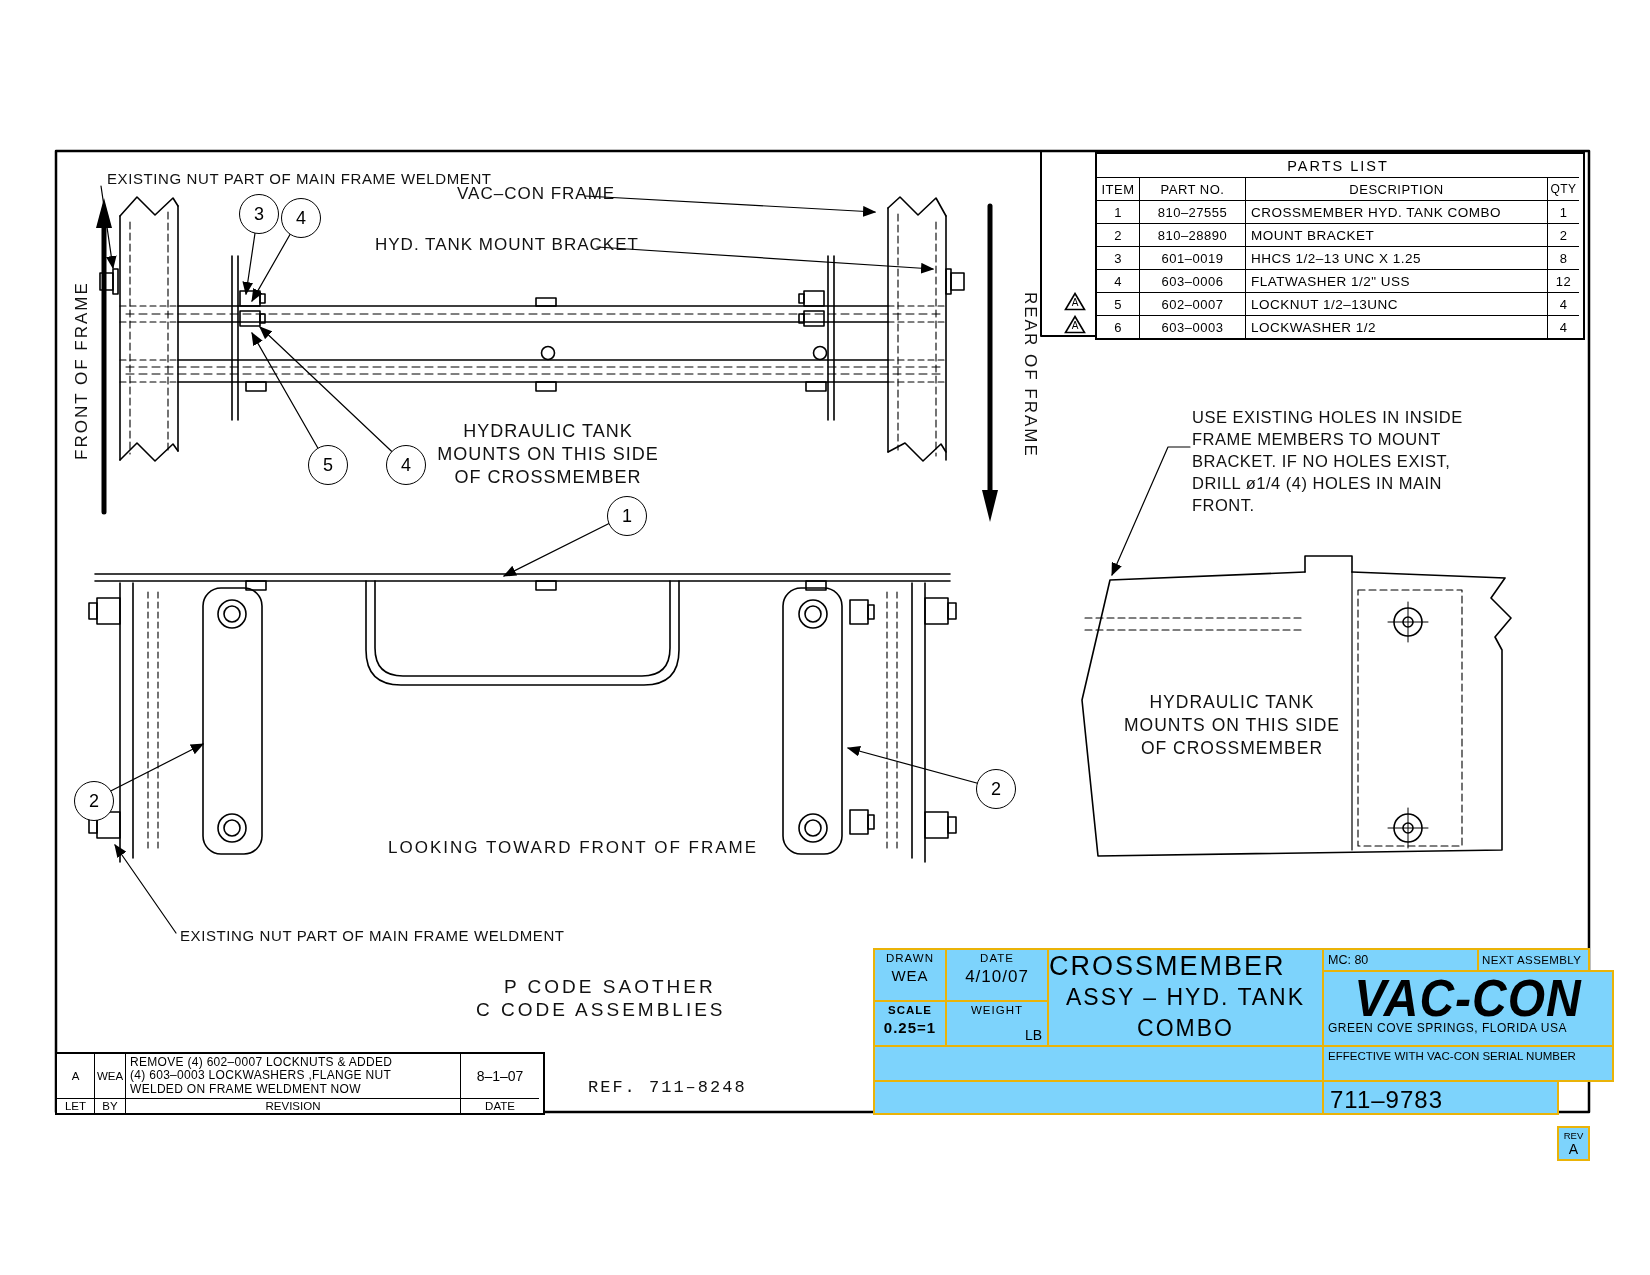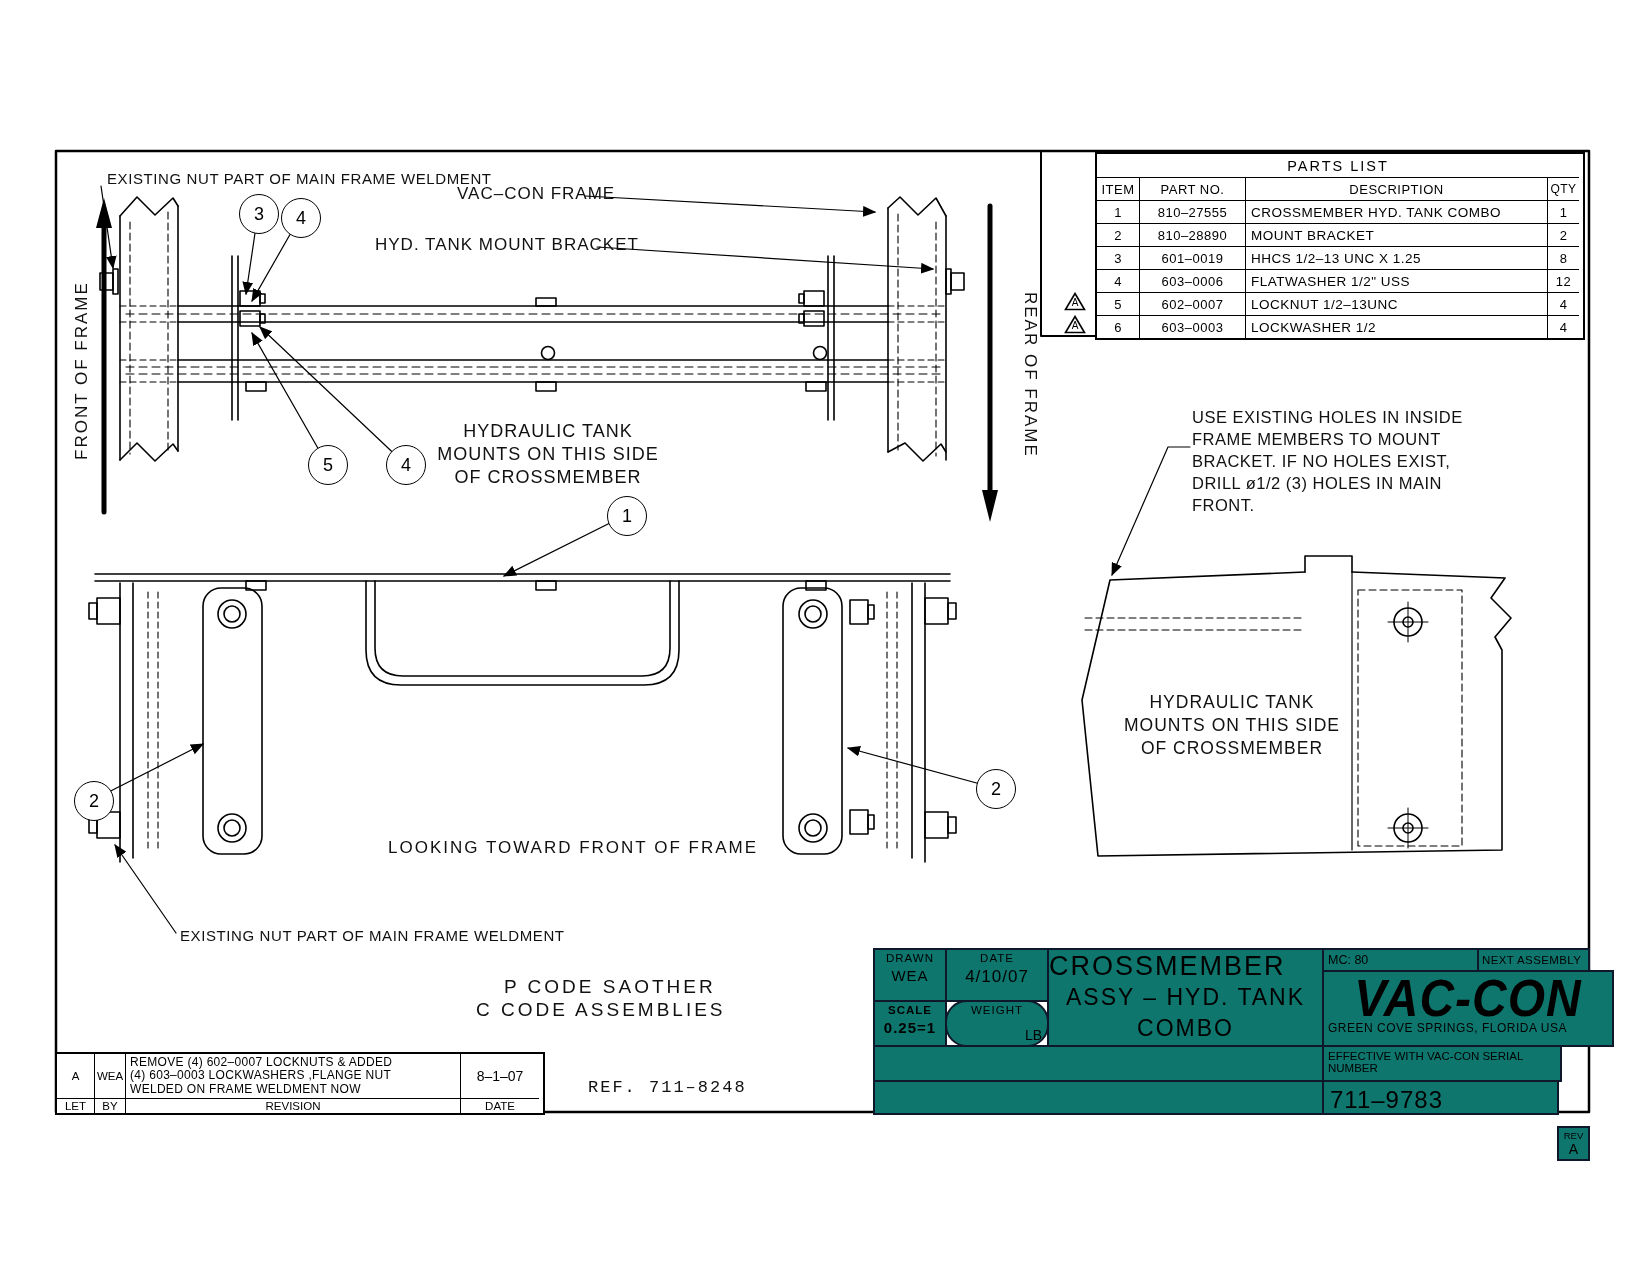--- a/index.html
+++ b/index.html
@@ -25,21 +25,21 @@
   .plist .c{height:23px;font-size:13px;letter-spacing:0.5px;}
   .plist .desc{justify-content:flex-start;padding-left:5px;font-size:13.5px;}
   .plist .ttl{grid-column:1/-1;font-size:14.5px;letter-spacing:2px;}
   .rev{left:55px;top:1052px;width:486px;grid-template-columns:37px 31px 335px 79px;}
   .rev .c{font-size:11.5px;}
   .rev .r1{height:44px;}
   .rev .r2{height:15px;}
   .rev .revtext{flex-direction:column;align-items:flex-start;justify-content:center;padding-left:4px;
                 font-size:12px;line-height:13.5px;letter-spacing:0.3px;}
   
-  .tb{position:absolute;z-index:2;border:2px solid #0f172a;background:#0f766e;box-sizing:border-box;overflow:hidden;}
+  .tb{position:absolute;z-index:2;border:2px solid #eab308;background:#7dd3fc;box-sizing:border-box;overflow:hidden;}
   .tb .lab{display:block;text-align:center;font-size:11.5px;margin-top:2px;letter-spacing:1px;}
   .tb .val{display:block;text-align:center;font-size:15px;margin-top:3px;letter-spacing:1px;}
   .logo{font-weight:800;font-style:italic;font-size:48px;letter-spacing:1px;text-align:center;
         transform:scaleY(1.08);line-height:50px;margin-top:2px;}
 </style>
 </head>
 <body>
 
 <svg class="lines" width="1650" height="1275" viewBox="0 0 1650 1275" fill="none" stroke="#000" stroke-width="1.6" stroke-linecap="round" stroke-linejoin="round">
   <defs>
@@ -181,21 +181,21 @@
 <div class="t" style="left:418px;top:420px;width:260px;text-align:center;font-size:18px;line-height:23px;letter-spacing:1px;">
   <div>HYDRAULIC TANK</div>
   <div>MOUNTS ON THIS SIDE</div>
   <div>OF CROSSMEMBER</div>
 </div>
 
 <div class="t" style="left:1192px;top:406px;width:250px;font-size:16.5px;line-height:22px;letter-spacing:0.5px;">
   <div>USE EXISTING HOLES IN INSIDE</div>
   <div>FRAME MEMBERS TO MOUNT</div>
   <div>BRACKET. IF NO HOLES EXIST,</div>
-  <div>DRILL ø1/2 (3) HOLES IN MAIN</div>
+  <div>DRILL ø1/4 (4) HOLES IN MAIN</div>
   <div>FRONT.</div>
 </div>
 
 <div class="t" style="left:1102px;top:691px;width:260px;text-align:center;font-size:17.5px;line-height:23px;letter-spacing:1px;">
   <div>HYDRAULIC TANK</div>
   <div>MOUNTS ON THIS SIDE</div>
   <div>OF CROSSMEMBER</div>
 </div>
 
 <div class="t" style="left:388px;top:838px;font-size:17px;letter-spacing:2px;">LOOKING TOWARD FRONT OF FRAME</div>
@@ -283,42 +283,42 @@
   <span class="val">WEA</span>
 </div>
 <div class="tb" style="left:945px;top:948px;width:104px;height:54px;">
   <span class="lab">DATE</span>
   <span class="val" style="font-size:17px;">4/10/07</span>
 </div>
 <div class="tb" style="left:873px;top:1000px;width:74px;height:47px;font-weight:bold;">
   <span class="lab">SCALE</span>
   <span class="val">0.25=1</span>
 </div>
-<div class="tb" style="left:945px;top:1000px;width:104px;height:47px;border-radius:22px;">
+<div class="tb" style="left:945px;top:1000px;width:104px;height:47px;">
   <span class="lab">WEIGHT</span>
   <span style="position:absolute;right:5px;bottom:2px;font-size:14px;">LB</span>
 </div>
 <div class="tb" style="left:1047px;top:948px;width:277px;height:99px;display:flex;flex-direction:column;justify-content:center;">
   <div style="text-align:left;font-size:27px;line-height:31px;letter-spacing:2px;">CROSSMEMBER</div>
   <div style="text-align:center;font-size:23px;line-height:31px;letter-spacing:2px;">ASSY – HYD. TANK</div>
   <div style="text-align:center;font-size:23px;line-height:31px;letter-spacing:2px;">COMBO</div>
 </div>
 <div class="tb" style="left:873px;top:1045px;width:451px;height:37px;"></div>
 <div class="tb" style="left:873px;top:1080px;width:451px;height:35px;"></div>
 <div class="tb" style="left:1322px;top:948px;width:157px;height:24px;">
   <span style="position:absolute;left:4px;top:3px;font-size:12.5px;">MC: 80</span>
 </div>
 <div class="tb" style="left:1477px;top:948px;width:113px;height:24px;">
   <span style="position:absolute;left:3px;top:4px;font-size:11.5px;letter-spacing:0.4px;">NEXT ASSEMBLY</span>
 </div>
 <div class="tb" style="left:1322px;top:970px;width:292px;height:77px;">
   <div class="logo">VAC-CON</div>
   <div style="text-align:left;padding-left:4px;font-size:12px;letter-spacing:0.5px;margin-top:-3px;">GREEN COVE SPRINGS, FLORIDA USA</div>
 </div>
-<div class="tb" style="left:1322px;top:1045px;width:240px;height:37px;">
+<div class="tb" style="left:1322px;top:1045px;width:292px;height:37px;">
   <span style="position:absolute;left:4px;top:3px;font-size:11.5px;">EFFECTIVE WITH VAC-CON SERIAL NUMBER</span>
 </div>
 <div class="tb" style="left:1322px;top:1080px;width:237px;height:35px;">
   <span style="position:absolute;left:6px;top:4px;font-size:24px;letter-spacing:1px;">711–9783</span>
 </div>
 <div class="tb" style="left:1557px;top:1080px;width:33px;height:35px;margin-top:46px;">
   <div style="text-align:center;font-size:9.5px;margin-top:2px;">REV</div>
   <div style="text-align:center;font-size:14px;">A</div>
 </div>
 

